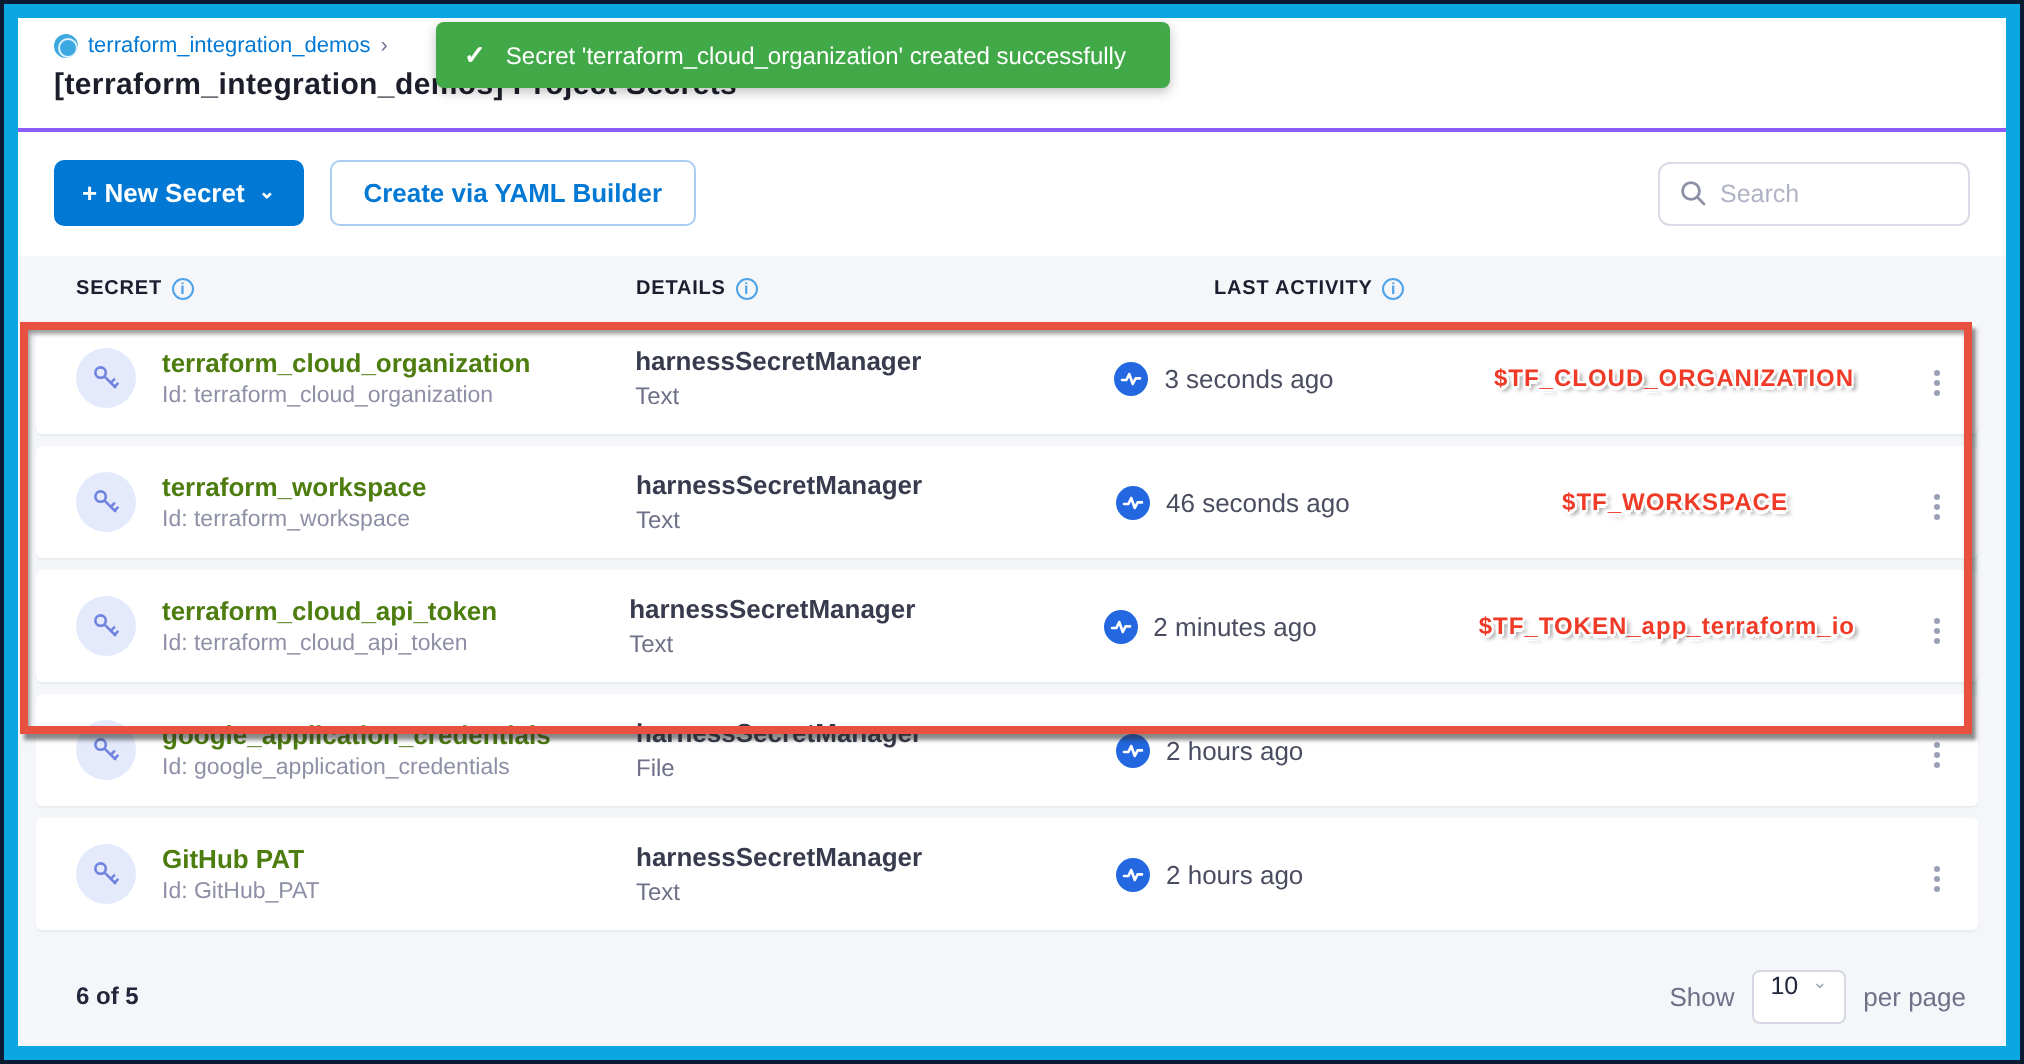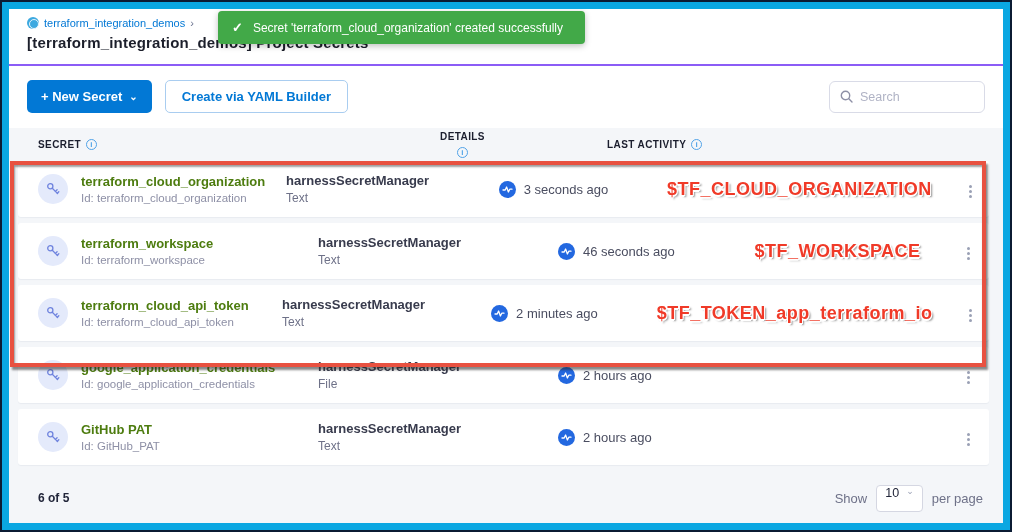--- a/index.html
+++ b/index.html
@@ -36,40 +36,40 @@
   .search-wrap input { border:none; outline:none; font-size:12.5px; width:100%; color:#333;
            font-family:"Liberation Sans", sans-serif; }
   .search-wrap input::placeholder { color:#b0b3c5; }
 
   
   .panel { background:#f4f6f9; position:absolute; left:0; right:0; top:119px; bottom:0; padding:0 0 0 0; }
   .thead { display:flex; align-items:center; height:33px; padding-left:29px; }
   .th { font-size:10px; font-weight:bold; color:#1b1e2e; letter-spacing:.4px; display:flex;
         align-items:center; gap:5px; }
   .th-secret { width:280px; }
-  .th-details { width:289px;flex-direction:column; }
+  .th-details { width:289px; }
   .th-activity { width:240px; }
   .info-i { width:11px; height:11px; border:1px solid #51a3e8; color:#51a3e8; border-radius:50%;
         font-size:8px; font-weight:bold; display:inline-flex; align-items:center; justify-content:center;
         font-style:normal; }
   .rows { padding:0 14px 0 9px; }
   .row { background:#ffffff; border-radius:3px; height:56px; margin-bottom:6px; display:flex;
         align-items:center; padding-left:20px; position:relative; box-shadow:0 1px 1px rgba(25,40,70,.05); }
   .cell-secret { width:280px; display:flex; align-items:center; gap:13px; }
   .key-circle { width:30px; height:30px; border-radius:50%; background:#e4eafb; display:flex;
         align-items:center; justify-content:center; flex:0 0 30px; }
   .sname { font-size:13px; font-weight:bold; color:#4d7c0f; }
   .sid { font-size:11.5px; color:#8e90a6; margin-top:3px; }
   .cell-details { width:240px; }
   .mgr { font-size:13px; font-weight:bold; color:#383b4d; }
   .typ { font-size:12px; color:#6e7188; margin-top:3px; }
   .cell-activity { width:190px; display:flex; align-items:center; gap:8px; font-size:13px; color:#4a4d60; }
   .act-circle { width:17px; height:17px; border-radius:50%; background:#2368e0; display:flex;
         align-items:center; justify-content:center; flex:0 0 17px; }
-  .annotation { flex:1; text-align:center; font-size:18px; font-weight:bold; color:#f03a28;
+  .annotation { flex:1; text-align:center; font-size:12px; font-weight:bold; color:#f03a28;
         letter-spacing:.5px; padding-right:20px;
         text-shadow:-1px -1px 0 #fff, 1px -1px 0 #fff, -1px 1px 0 #fff, 1px 1px 0 #fff,
                     0 2px 0 #fff, 2px 2px 2px rgba(0,0,0,.45); }
   .row-menu { width:42px; color:#9aa0b5; font-size:15px; letter-spacing:0; text-align:center;
         cursor:pointer; line-height:5px; }
   .dots { display:inline-flex; flex-direction:column; gap:2px; }
   .dots i { width:3px; height:3px; border-radius:50%; background:#9aa0b5; display:block; }
 
   
   .red-box { position:absolute; left:1px; top:33px; width:976px; height:206px; border:4px solid #e85140;

